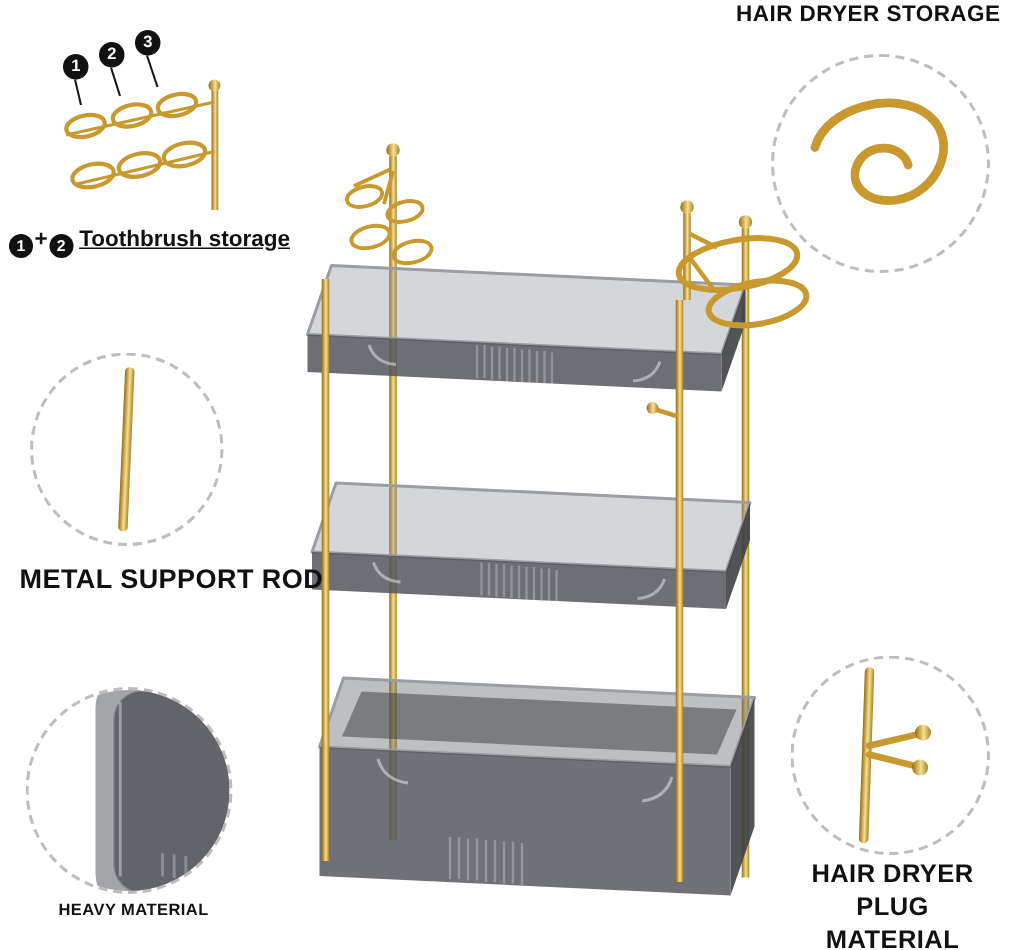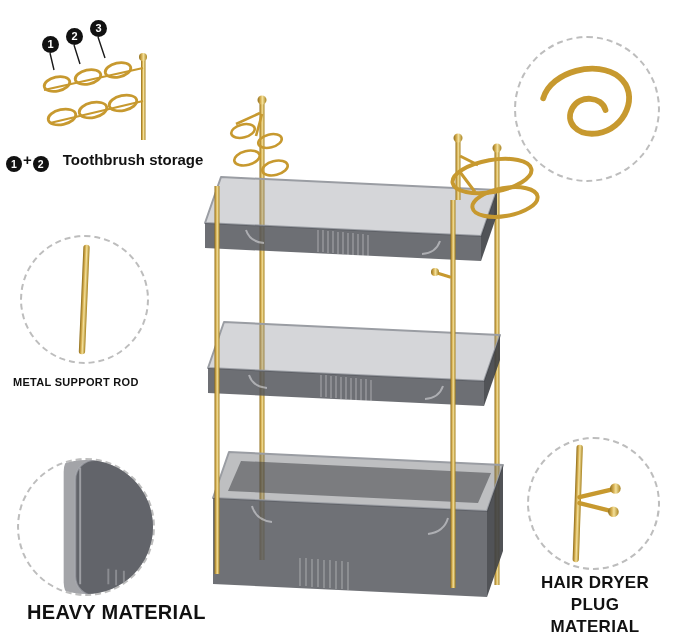--- a/index.html
+++ b/index.html
@@ -18,27 +18,27 @@
   }
   .inline-badge{
     display:inline-flex;width:16px;height:16px;border-radius:50%;background:#111;
     color:#fff;font-size:10.5px;font-weight:700;align-items:center;justify-content:center;
     vertical-align:-3px;line-height:1;
   }
   .storage-line{
     position:absolute;font-size:15px;font-weight:600;color:#111;white-space:nowrap;
   }
   .storage-line .plus{font-weight:700;margin:0 1px;}
-  .storage-line .lbl{margin-left:14px;}
+  .storage-line .lbl{margin-left:4px;text-decoration:underline;}
   .label{
     position:absolute;font-weight:700;color:#111;letter-spacing:0.3px;white-space:nowrap;
   }
   .label-hairdryer{top:1px;left:482px;width:185px;font-size:15px;text-align:right;}
-  .label-rod{top:376px;left:13px;font-size:11px;}
-  .label-material{top:601px;left:27px;font-size:20px;}
+  .label-rod{top:376px;left:13px;font-size:18px;}
+  .label-material{top:601px;left:39px;font-size:11px;}
   .label-plug{top:572px;left:524px;width:142px;font-size:17px;text-align:center;line-height:1.3;white-space:normal;}
   .callout{
     position:absolute;border:2.5px dashed var(--dash);border-radius:50%;box-sizing:border-box;
   }
   .c-hairdryer{left:514px;top:36px;width:146px;height:146px;}
   .c-rod{left:20px;top:235px;width:129px;height:129px;}
   .c-material{left:17px;top:458px;width:138px;height:138px;overflow:hidden;}
   .c-plug{left:527px;top:437px;width:133px;height:133px;}
   .callout svg{display:block;width:100%;height:100%;}
 </style>
@@ -127,20 +127,21 @@
   </svg>
 
   <div class="badge" style="left:42px;top:36px;">1</div>
   <div class="badge" style="left:66px;top:28px;">2</div>
   <div class="badge" style="left:90px;top:20px;">3</div>
 
   <div class="storage-line" style="left:6px;top:151px;">
     <span class="inline-badge">1</span><span class="plus">+</span><span class="inline-badge">2</span><span class="lbl">Toothbrush storage</span>
   </div>
 
+  <div class="label label-hairdryer">HAIR DRYER STORAGE</div>
   <div class="callout c-hairdryer">
     <svg viewBox="0 0 146 146">
       <path d="M28 62 C36 34 84 22 106 40 C128 58 112 94 84 98 C62 101 50 86 58 72 C66 58 88 60 92 74" stroke="var(--gold)" stroke-width="6" fill="none" stroke-linecap="round"></path>
     </svg>
   </div>
 
   <div class="callout c-rod">
     <svg viewBox="0 0 129 129">
       <defs>
         <linearGradient id="gB" x1="0" y1="0" x2="1" y2="0">

